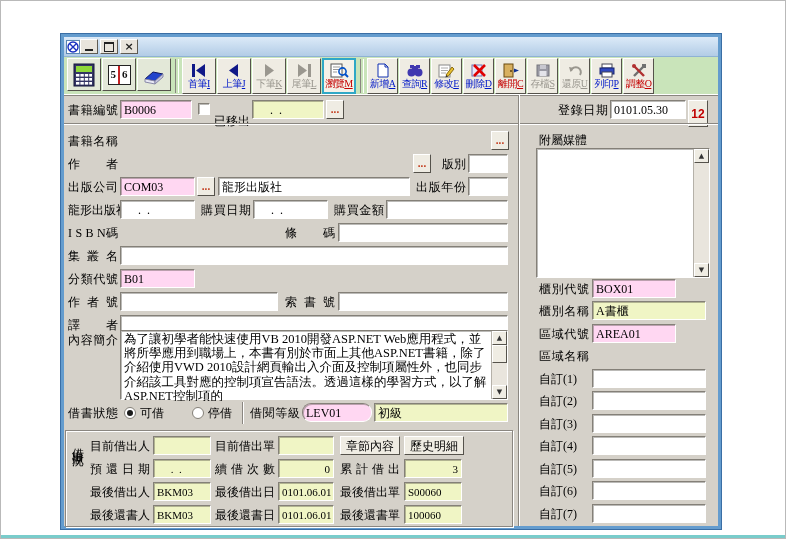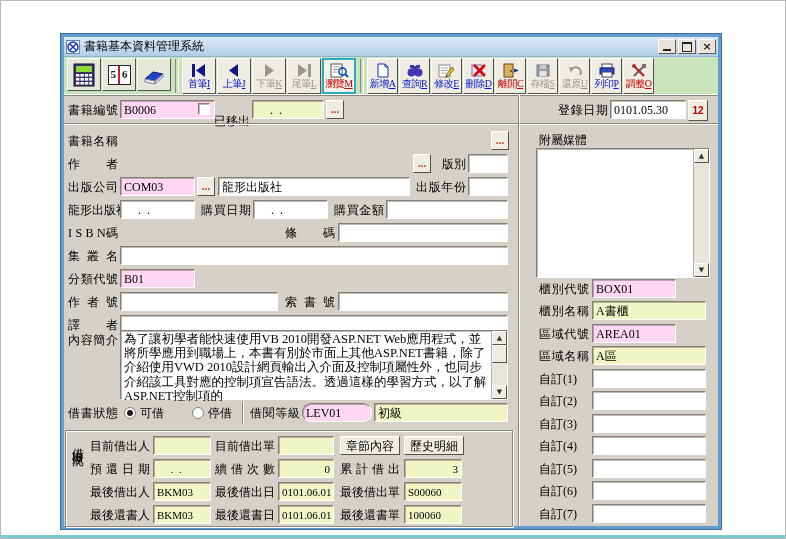--- a/index.html
+++ b/index.html
@@ -76,21 +76,20 @@
   <div class="bottom-edge"></div>
 
   <div class="window">
 
     <div class="titlebar">
       <svg width="14" height="14">
         <rect x="0.5" y="0.5" width="13" height="13" fill="#fff" stroke="#5a86b4"></rect>
         <circle cx="7" cy="7" r="5" fill="none" stroke="#1830C0" stroke-width="1.4"></circle>
         <path d="M3.5 3.5 L10.5 10.5 M10.5 3.5 L3.5 10.5" stroke="#1830C0" stroke-width="1.4"></path>
       </svg>
-      <span class="title">書籍基本資料管理系統</span>
       <span class="winbtns">
         <button class="wbtn">
             <i class="g-min"></i>
           </button>
         <button class="wbtn">
             <i class="g-max"></i>
           </button>
         <button class="wbtn">
             <i class="g-close">×</i>
           </button>
@@ -245,34 +244,34 @@
             <line x1="3" y1="13" x2="13" y2="3" stroke="#707070" stroke-width="2.4"></line>
             <rect x="11" y="1" width="4" height="4" fill="#707070"></rect>
             <line x1="3" y1="3" x2="13" y2="13" stroke="#B03030" stroke-width="2.4"></line>
             <circle cx="3" cy="3" r="2" fill="#B03030"></circle>
           </svg>
         <span class="tlabel t-red"><span>調整</span><span class="hk">O</span></span>
       </button>
     </div>
 
     <span class="lbl just" style="left:4px;top:66px;width:50px;">書籍編號</span>
-    <div class="fld pink" style="left:56px;top:63px;width:95px;">
+    <div class="fld pink" style="left:56px;top:63px;width:72px;">
         <span>B0006</span>
       </div>
     <span class="chk" style="left:134px;top:66px;"></span>
     <span class="lbl" style="left:150px;top:77px;">已移出</span>
     <div class="fld yellow dots" style="left:188px;top:63px;width:72px;">
         <span> .  .</span>
       </div>
     <button class="ebtn" style="left:262px;top:63px;width:18px;height:19px;">...</button>
     <span class="lbl just" style="left:494px;top:66px;width:50px;">登錄日期</span>
     <div class="fld" style="left:546px;top:63px;width:76px;">
         <span>0101.05.30</span>
       </div>
-    <button class="ebtn" style="left:624px;top:63px;width:20px;height:21px;font-size:10px;color:#C00000;">12</button>
+    <button class="ebtn" style="left:624px;top:63px;width:20px;height:27px;font-size:12px;color:#C00000;">12</button>
 
     <div class="groove-h" style="left:0;top:86px;width:654px;"></div>
     <div class="groove-v" style="left:454px;top:58px;height:431px;"></div>
 
     <span class="lbl just" style="left:4px;top:97px;width:50px;">書籍名稱</span>
     <button class="ebtn" style="left:427px;top:94px;width:18px;height:19px;">...</button>
 
     <span class="lbl just" style="left:4px;top:120px;width:50px;">作　　者</span>
     <button class="ebtn" style="left:349px;top:117px;width:18px;height:19px;">...</button>
     <span class="lbl" style="left:378px;top:120px;">版別</span>
@@ -427,23 +426,20 @@
       </div>
     <span class="lbl just" style="left:475px;top:267px;width:50px;">櫃別名稱</span>
     <div class="fld yellow" style="left:528px;top:264px;width:114px;">
         <span>A書櫃</span>
       </div>
     <span class="lbl just" style="left:475px;top:290px;width:50px;">區域代號</span>
     <div class="fld pink" style="left:528px;top:287px;width:84px;">
         <span>AREA01</span>
       </div>
     <span class="lbl just" style="left:475px;top:312px;width:50px;">區域名稱</span>
-    <div class="fld yellow" style="left:528px;top:309px;width:114px;">
-        <span>A區</span>
-      </div>
 
     <span class="lbl" style="left:475px;top:335px;">自訂(1)</span>
     <div class="fld" style="left:528px;top:332px;width:114px;">
         <span></span>
       </div>
     <span class="lbl" style="left:475px;top:357px;">自訂(2)</span>
     <div class="fld" style="left:528px;top:354px;width:114px;">
         <span></span>
       </div>
     <span class="lbl" style="left:475px;top:380px;">自訂(3)</span>

